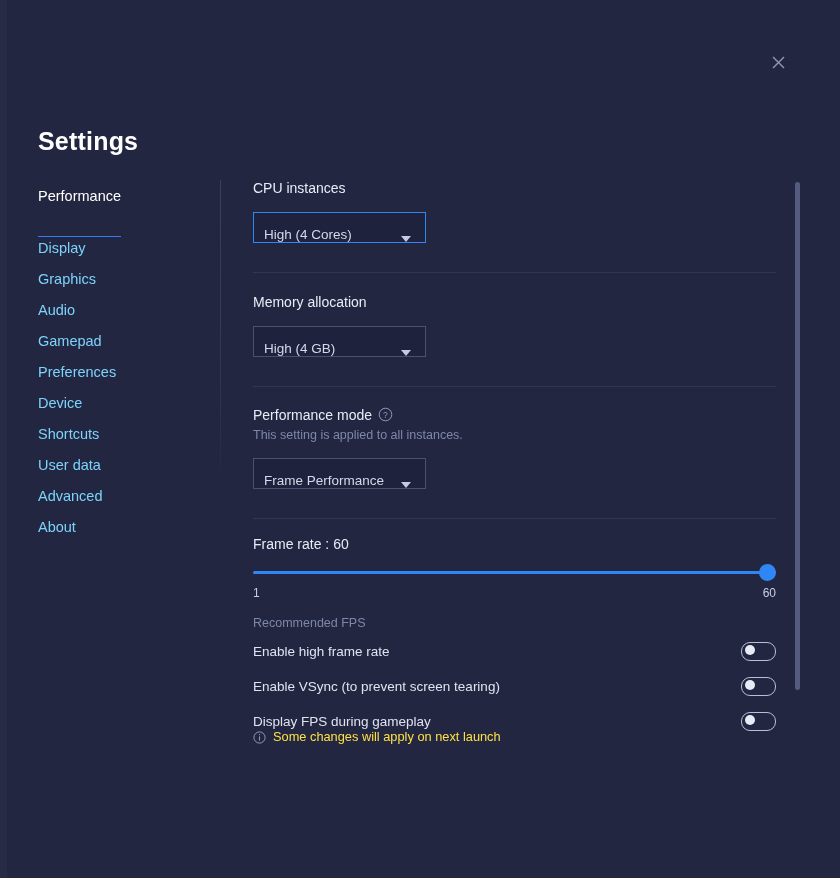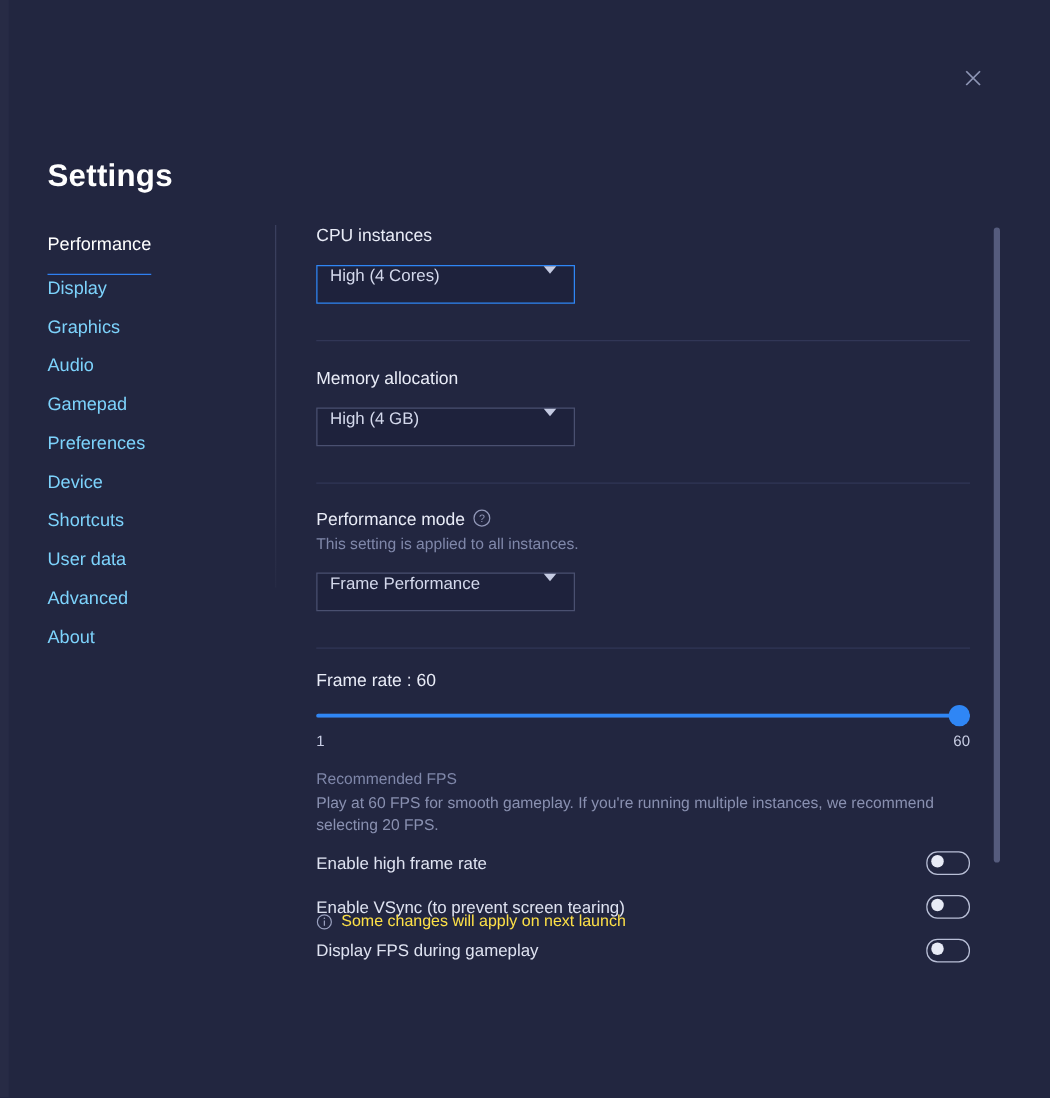--- a/index.html
+++ b/index.html
@@ -66,21 +66,21 @@
     color: #7dd3fc;
     height: 31px;
     line-height: 22px;
     cursor: pointer;
     display: block;
     width: fit-content;
   }
   .side-item.active {
     color: #ffffff;
     border-bottom: 1.5px solid #2f7ff0;
-    padding-bottom: 2px;
+    padding-bottom: 19px;
     line-height: 20px;
   }
 
   .v-divider {
     position: absolute;
     left: 220px;
     top: 180px;
     width: 1px;
     height: 290px;
     background: linear-gradient(to bottom, #3a3f5e 0%, #343953 60%, #262a44 100%);
@@ -111,26 +111,26 @@
     display: inline-flex;
     align-items: center;
     justify-content: center;
     width: 15px;
     height: 15px;
     cursor: pointer;
   }
 
   .select-box {
     box-sizing: border-box;
-    width: 207px;
+    width: 173px;
     height: 31px;
     background: #1e223c;
     border: 1px solid #4a5070;
     display: flex;
-    align-items: flex-start;
+    align-items: flex-end;
     padding: 0 10px;
     cursor: pointer;
     position: relative;
   }
   .select-box.focused {
     border: 1px solid #2f86f5;
   }
   .select-value {
     font-size: 13.5px;
     color: #d4d9ec;
@@ -383,21 +383,20 @@
         <div class="slider-fill" id="sliderFill" style="width: 523px;"></div>
         <div class="slider-thumb" id="sliderThumb" style="left: 506px;"></div>
       </div>
 
       <div class="slider-scale">
         <span class="scale-min">1</span>
         <span class="scale-max">60</span>
       </div>
 
       <div class="hint-head">Recommended FPS</div>
-      <div class="hint-body">Play at 60 FPS for smooth gameplay. If you're running multiple instances, we recommend selecting 20 FPS.</div>
     </div>
 
     <div style="margin-top:7px">
       <div class="toggle-row">
         <span class="toggle-label">Enable high frame rate</span>
         <span class="switch">
             <span class="knob"></span>
           </span>
       </div>
       <div class="toggle-row">

